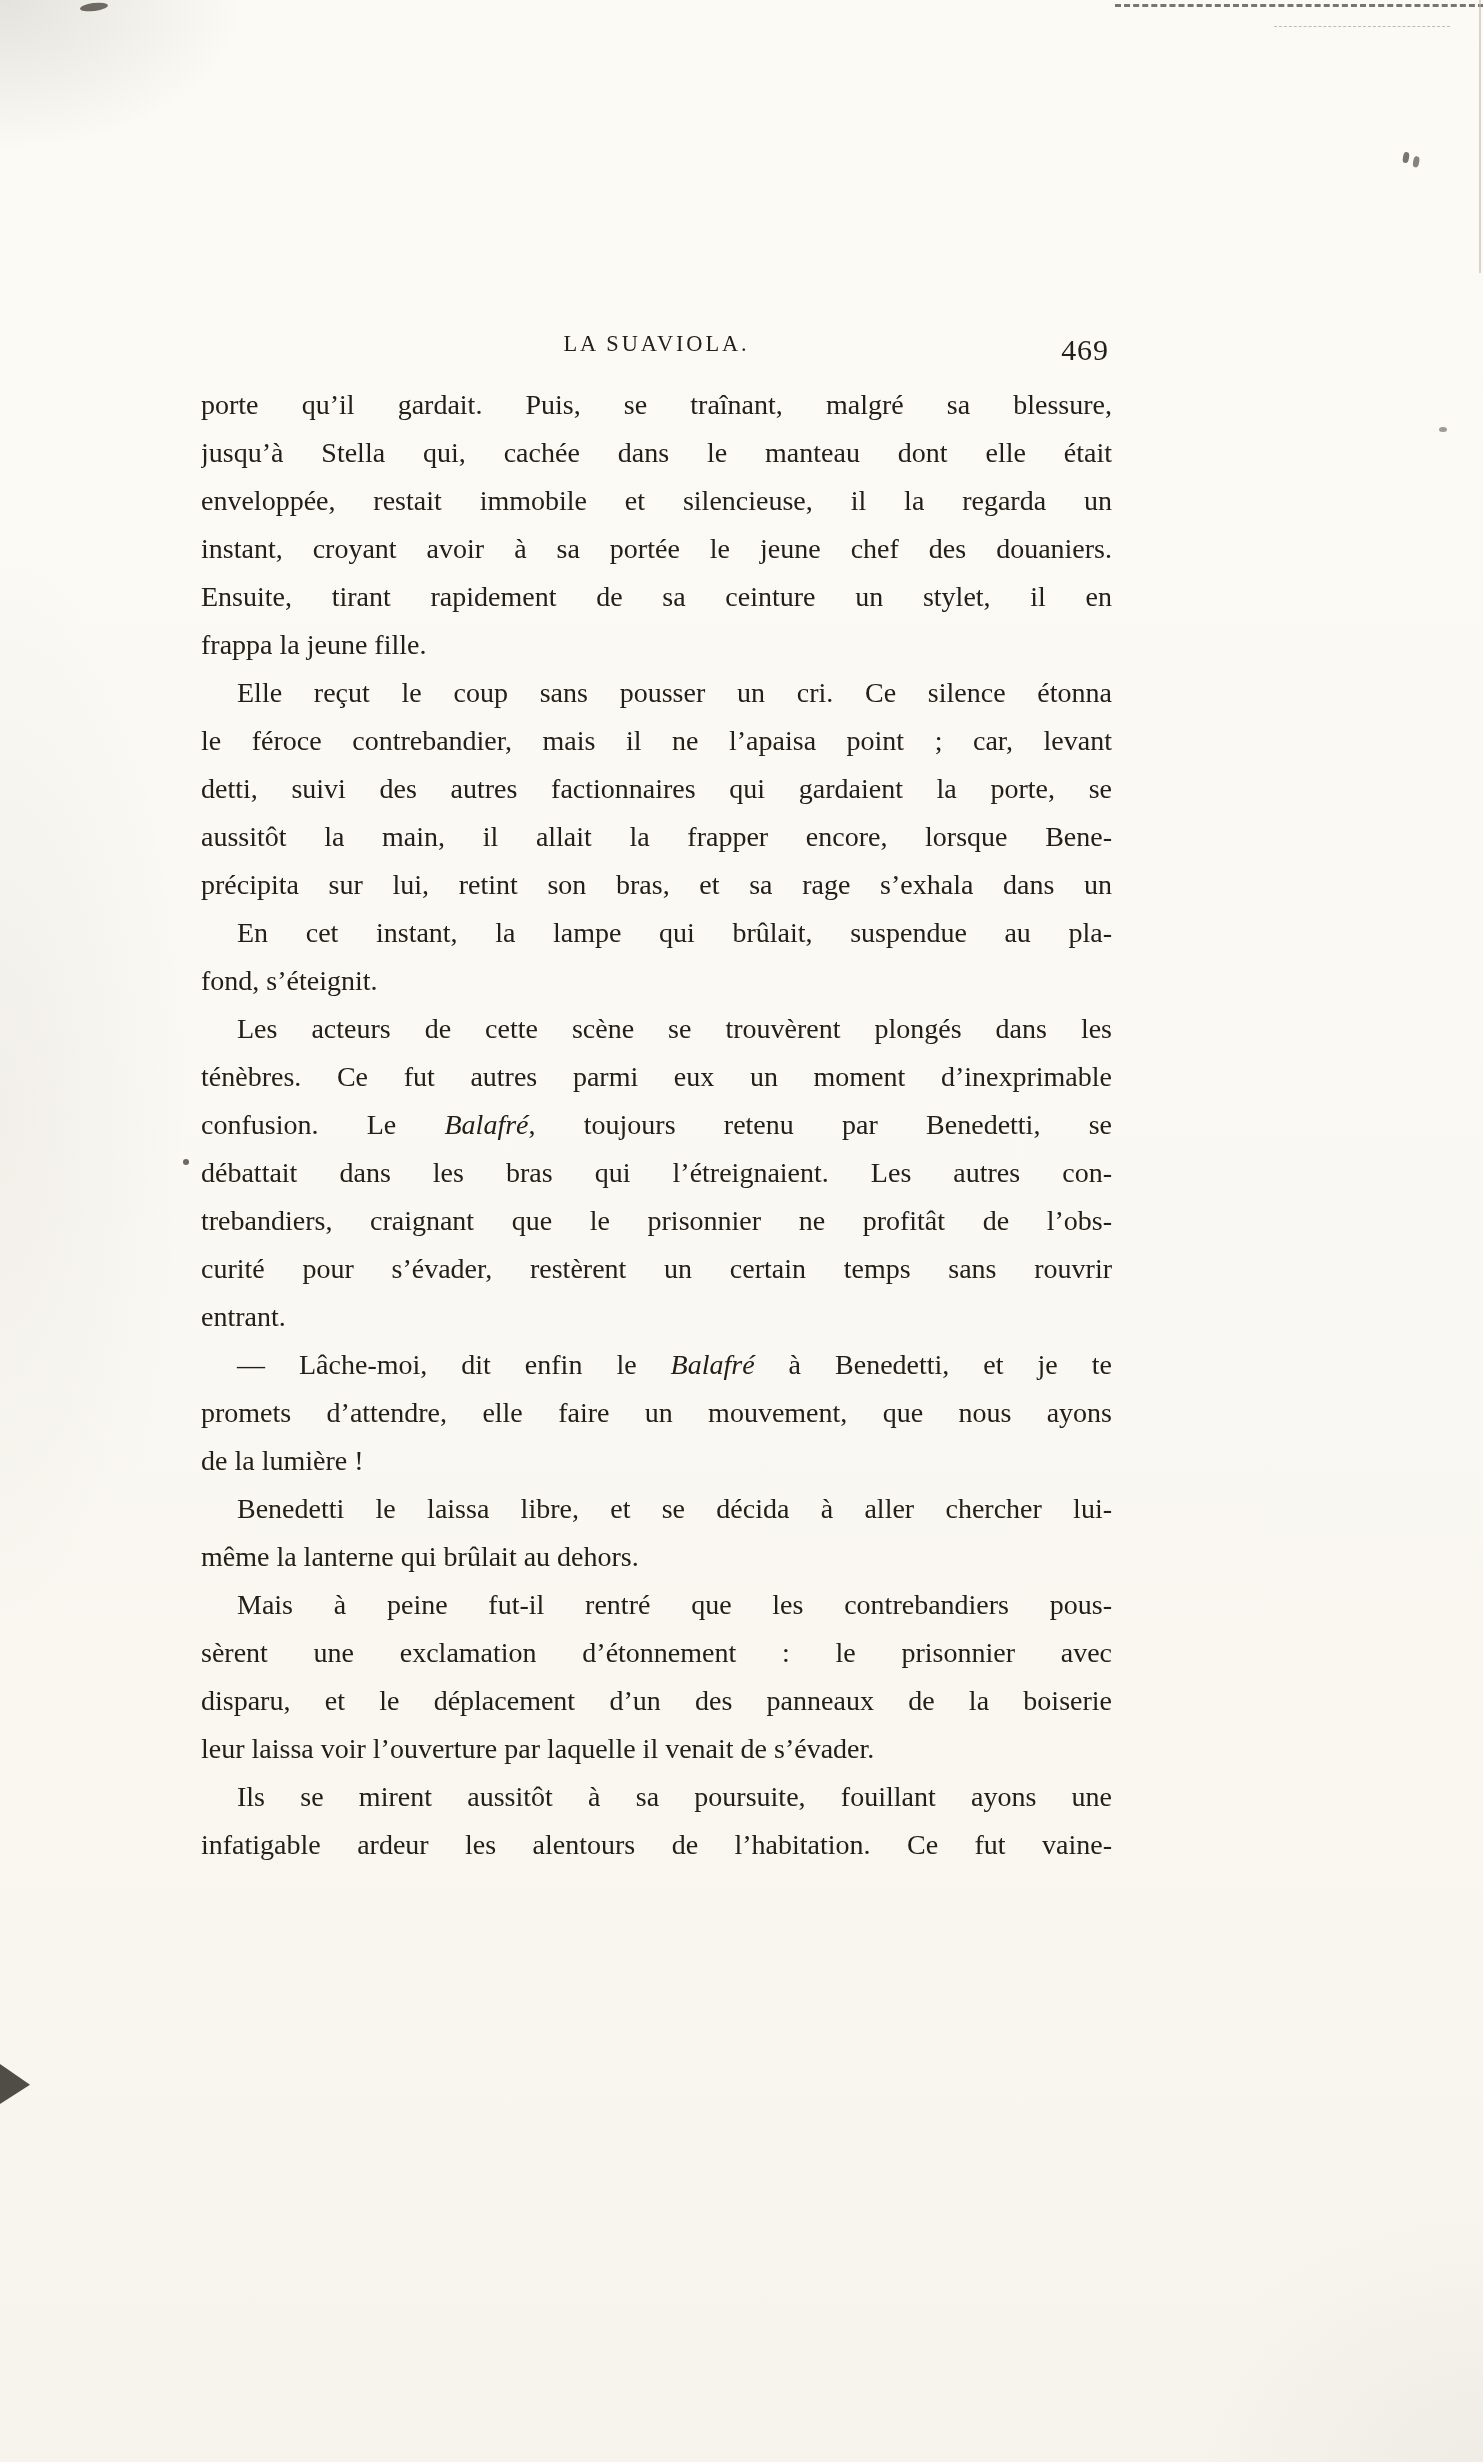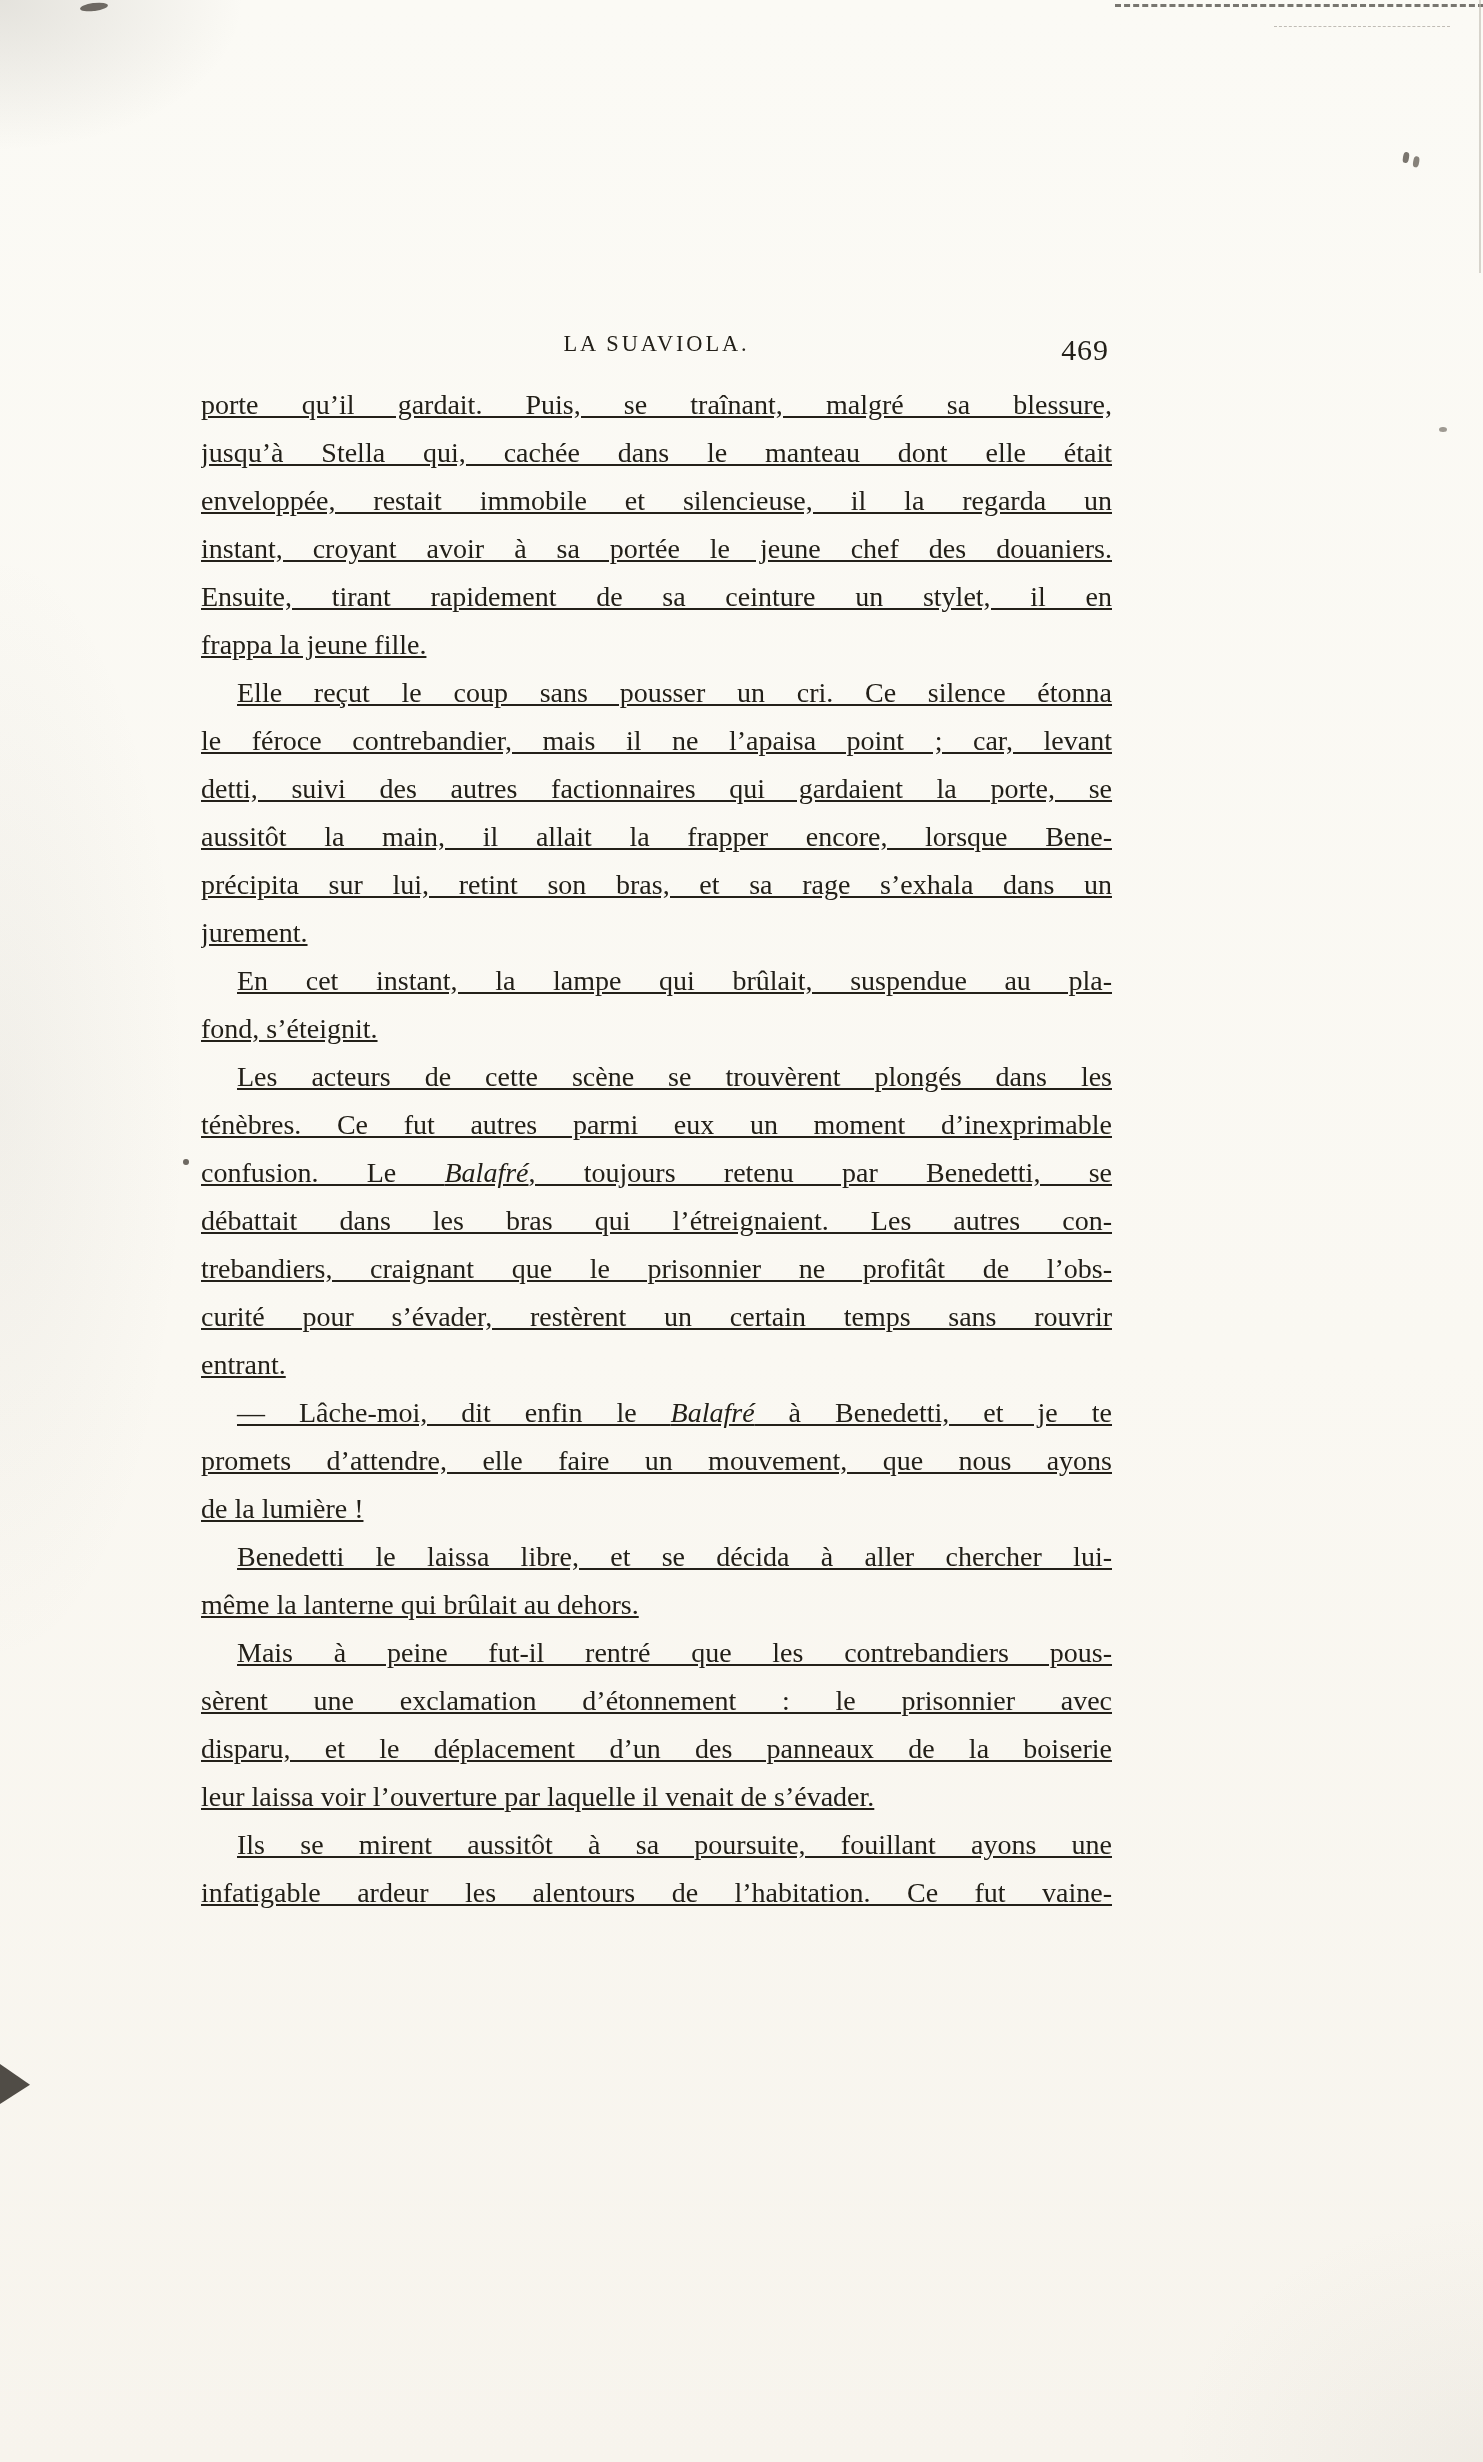--- a/index.html
+++ b/index.html
@@ -58,21 +58,20 @@
     width: 911px;
     font-size: 28px;
     line-height: 48px;
   }
   .para { margin: 0; }
   .line {
     white-space: normal;
     text-align: left;
     overflow: hidden;
     height: 48px;
-    text-decoration: underline;
   }
   .line.j {
     text-align: justify;
     text-align-last: justify;
   }
   .line.ind {
     padding-left: 36px;
   }
   .line i { font-style: italic; }
 
@@ -143,21 +142,20 @@
         <div class="line j">instant, croyant avoir à sa portée le jeune chef des douaniers.</div>
         <div class="line j">Ensuite, tirant rapidement de sa ceinture un stylet, il en</div>
         <div class="line">frappa la jeune fille.</div>
       </div>
       <div class="para">
         <div class="line j ind">Elle reçut le coup sans pousser un cri. Ce silence étonna</div>
         <div class="line j">le féroce contrebandier, mais il ne l’apaisa point ; car, levant</div>
         <div class="line j">detti, suivi des autres factionnaires qui gardaient la porte, se</div>
         <div class="line j">aussitôt la main, il allait la frapper encore, lorsque Bene-</div>
         <div class="line j">précipita sur lui, retint son bras, et sa rage s’exhala dans un</div>
-        <div class="line">jurement.</div>
       </div>
       <div class="para">
         <div class="line j ind">En cet instant, la lampe qui brûlait, suspendue au pla-</div>
         <div class="line">fond, s’éteignit.</div>
       </div>
       <div class="para">
         <div class="line j ind">Les acteurs de cette scène se trouvèrent plongés dans les</div>
         <div class="line j">ténèbres. Ce fut autres parmi eux un moment d’inexprimable</div>
         <div class="line j">confusion. Le <i>Balafré</i>, toujours retenu par Benedetti, se</div>
         <div class="line j">débattait dans les bras qui l’étreignaient. Les autres con-</div>

